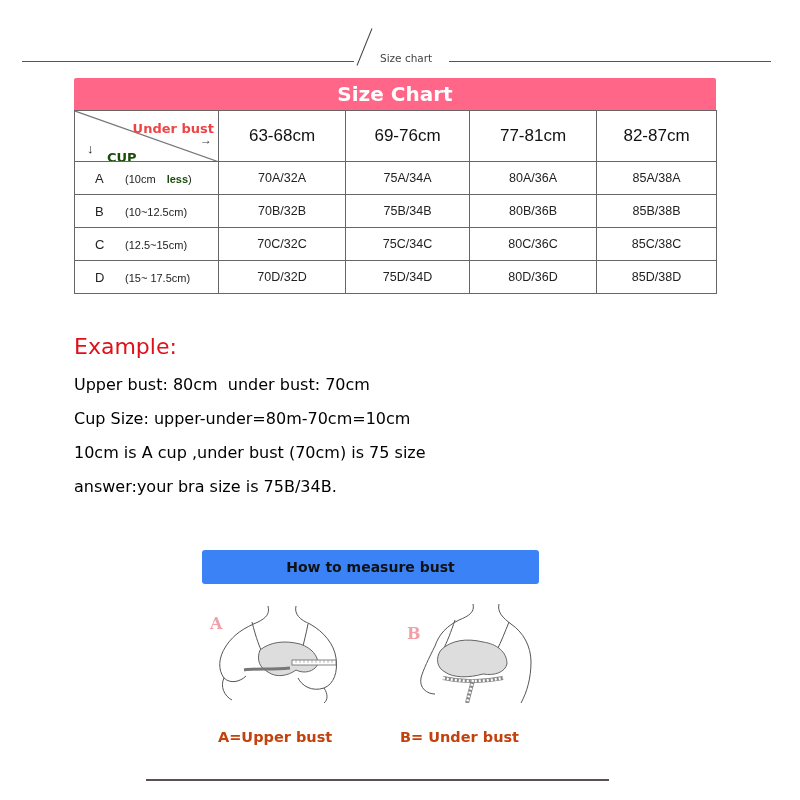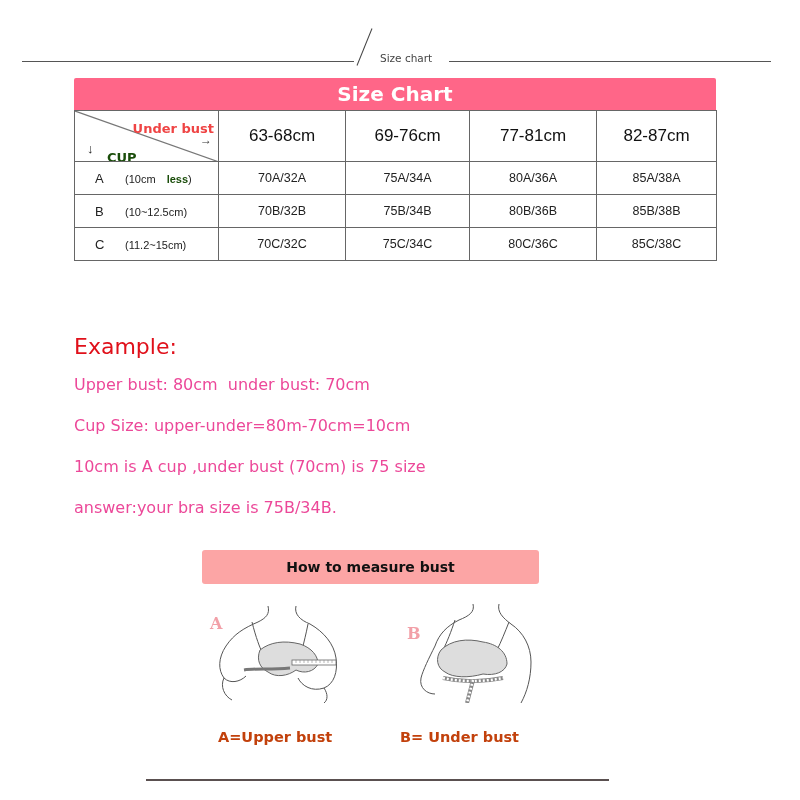--- a/index.html
+++ b/index.html
@@ -26,24 +26,24 @@
     .corner .arrow-d { position: absolute; left: 12px; top: 30px; font-size: 13px; color: #222; }
     .corner .cup { position: absolute; left: 32px; top: 31px; font-family: "DejaVu Sans", sans-serif; font-weight: bold; font-size: 13px; color: #1a4d0a; margin-top: 8px; }
     .cup-cell { text-align: left !important; padding-left: 20px; font-size: 11.5px; }
     .cup-cell .letter { display: inline-block; width: 30px; font-size: 13px; }
     .cup-cell .range { font-size: 11px; }
     .cup-cell .less { color: #1a4d0a; font-weight: bold; margin-left: 8px; }
 
     
     .example { position: absolute; left: 74px; top: 334px; }
     .example-title { font-family: "DejaVu Sans", sans-serif; font-size: 22px; color: #e0101a; margin-bottom: 9px; }
-    .example-line { font-family: "DejaVu Sans", sans-serif; font-size: 16px; color: #ec4899; line-height: 34px; white-space: pre; margin-top: 7px; }
+    .example-line { font-family: "DejaVu Sans", sans-serif; font-size: 16px; color: #000000; line-height: 34px; white-space: pre; }
 
     
-    .measure-box { position: absolute; left: 202px; top: 550px; width: 337px; height: 34px; background: #fca5a5; border-radius: 3px; text-align: center; line-height: 34px; font-family: "DejaVu Sans", sans-serif; font-weight: bold; font-size: 14px; color: #111; }
+    .measure-box { position: absolute; left: 202px; top: 550px; width: 337px; height: 34px; background: #3b82f6; border-radius: 3px; text-align: center; line-height: 34px; font-family: "DejaVu Sans", sans-serif; font-weight: bold; font-size: 14px; color: #111; }
     .figure { position: absolute; }
     .figure-a { left: 200px; top: 598px; width: 150px; height: 105px; }
     .figure-b { left: 395px; top: 598px; width: 150px; height: 105px; }
     .fig-letter { position: absolute; font-family: "DejaVu Serif", serif; font-weight: bold; font-size: 16px; color: #f2a0a8; }
     .caption { position: absolute; top: 729px; font-family: "DejaVu Sans", sans-serif; font-weight: bold; font-size: 14.5px; color: #c2410c; }
     .caption-a { left: 218px; }
     .caption-b { left: 400px; }
     .bottom-line { position: absolute; left: 146px; top: 779px; width: 463px; height: 2px; background: #5a5050; }
   </style>
 </head>
@@ -88,25 +88,32 @@
       <td>85A/38A</td>
     </tr>
     <tr class="data-row">
       <td class="cup-cell"><span class="letter">B</span><span class="range">(10~12.5cm)</span></td>
       <td>70B/32B</td>
       <td>75B/34B</td>
       <td>80B/36B</td>
       <td>85B/38B</td>
     </tr>
     <tr class="data-row">
-      <td class="cup-cell"><span class="letter">C</span><span class="range">(11.2~15cm)</span></td>
+      <td class="cup-cell"><span class="letter">C</span><span class="range">(12.5~15cm)</span></td>
       <td>70C/32C</td>
       <td>75C/34C</td>
       <td>80C/36C</td>
       <td>85C/38C</td>
+    </tr>
+    <tr class="data-row">
+      <td class="cup-cell"><span class="letter">D</span><span class="range">(15~ 17.5cm)</span></td>
+      <td>70D/32D</td>
+      <td>75D/34D</td>
+      <td>80D/36D</td>
+      <td>85D/38D</td>
     </tr>
   </tbody>
     </table>
 </div>
 
 <div class="example">
   <div class="example-title">Example:</div>
   <div class="example-line">Upper bust: 80cm  under bust: 70cm</div>
   <div class="example-line">Cup Size: upper-under=80m-70cm=10cm</div>
   <div class="example-line">10cm is A cup ,under bust (70cm) is 75 size</div>

